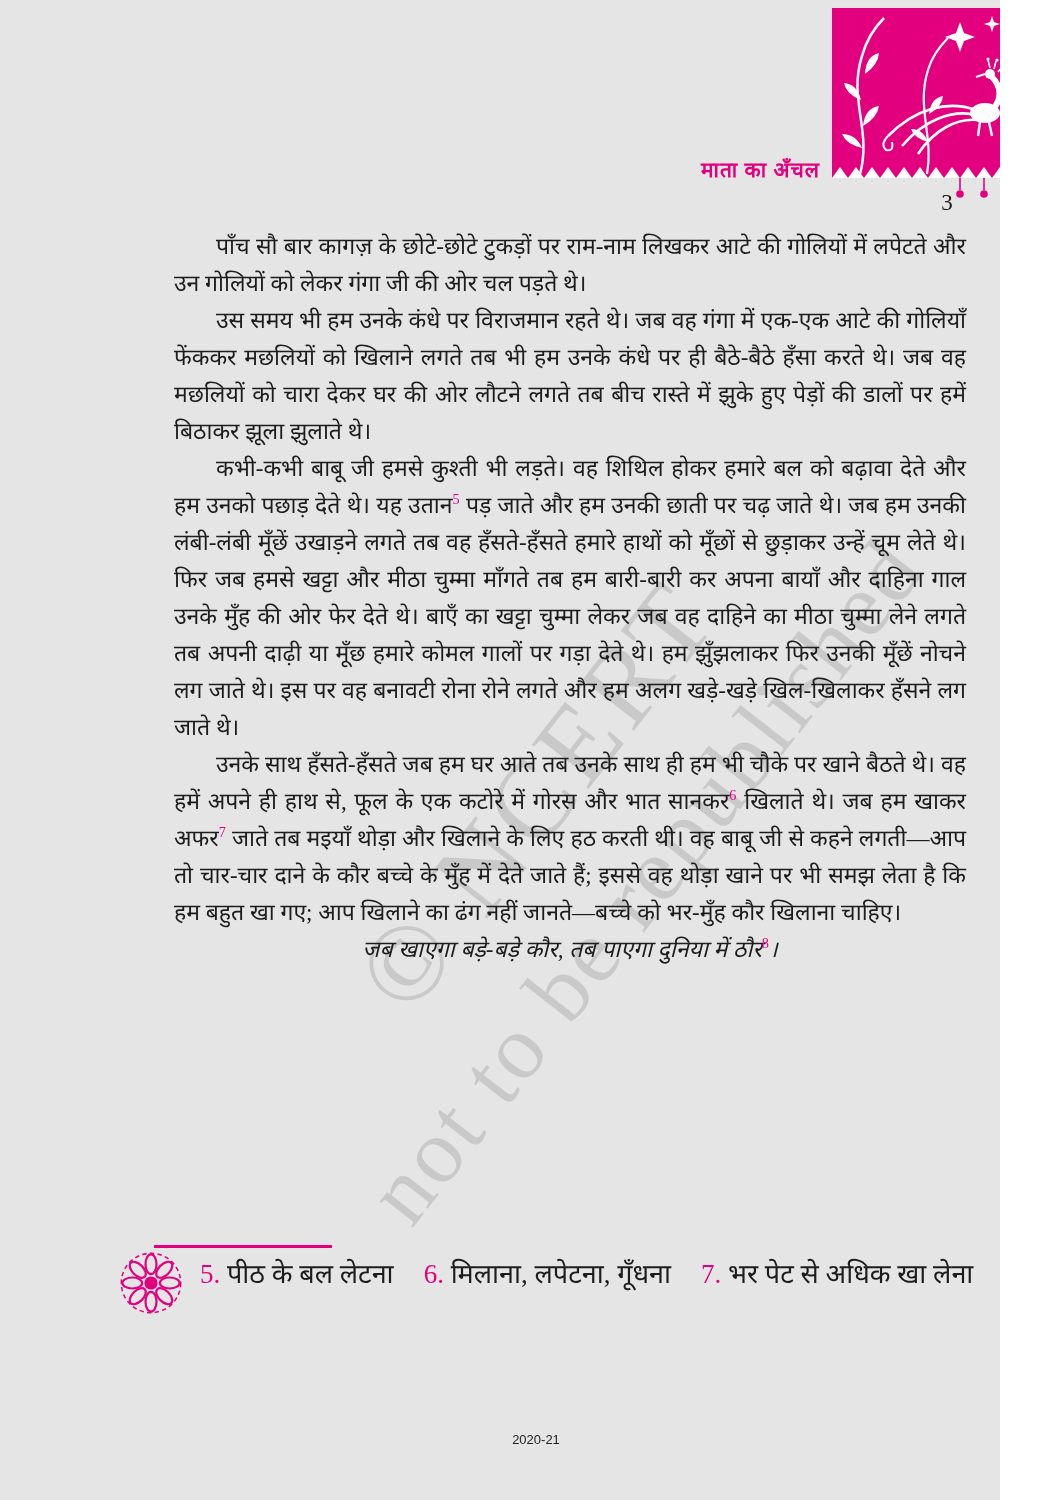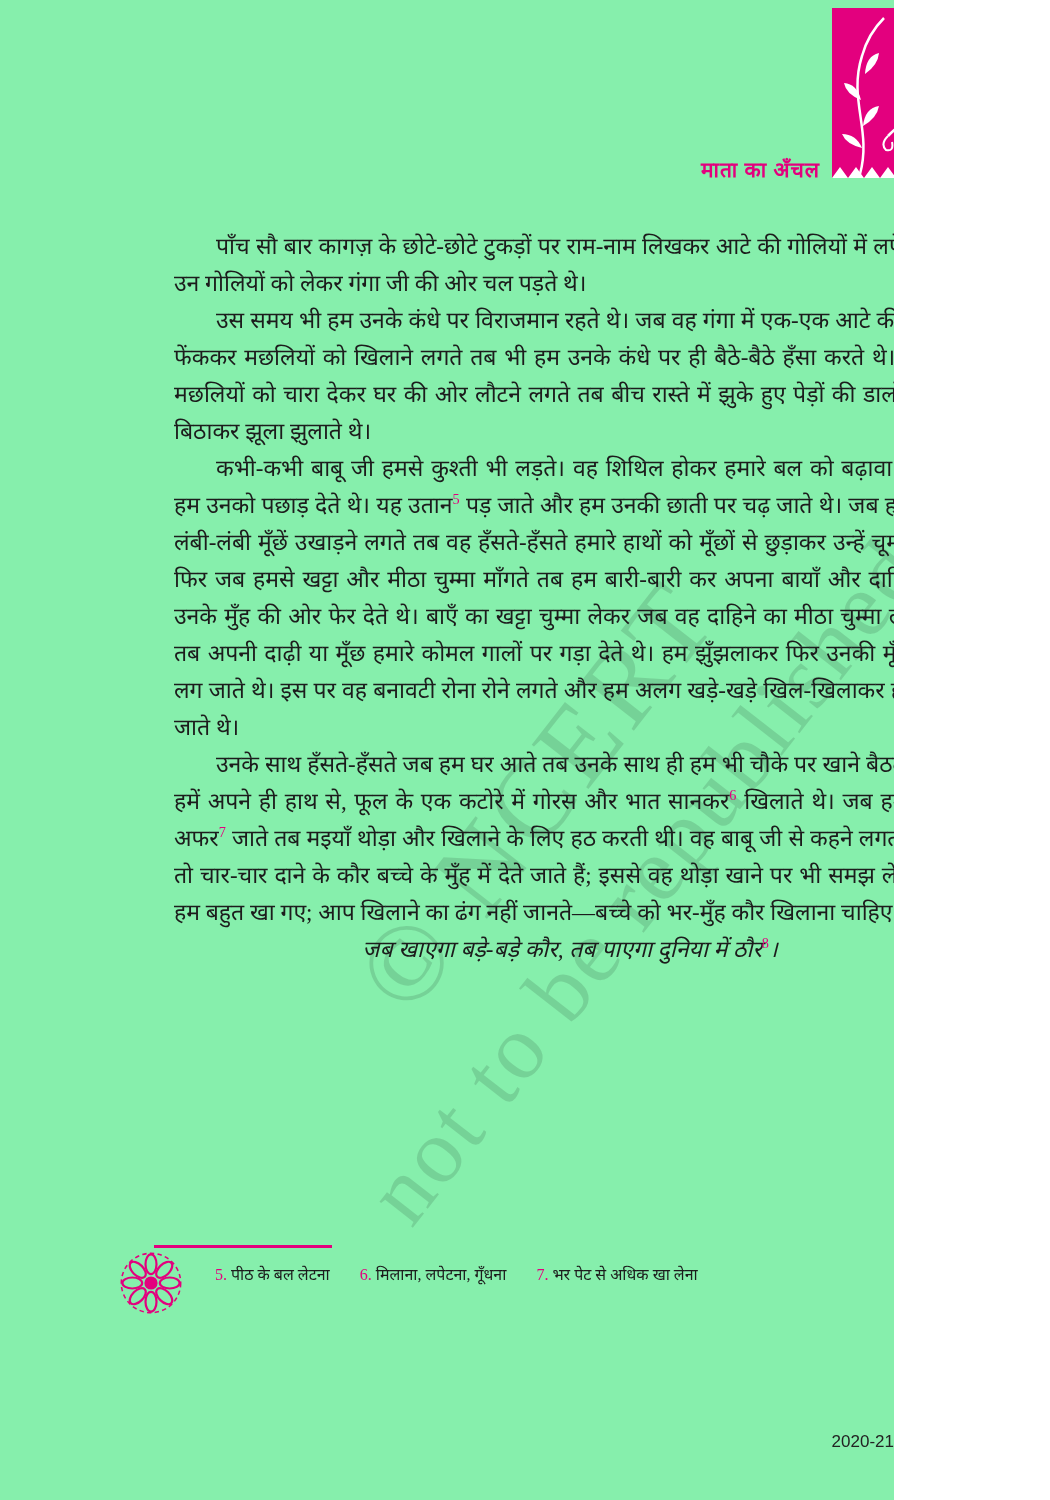--- a/index.html
+++ b/index.html
@@ -2,21 +2,21 @@
 <html style="--accent: #e3007e; --ink: #1c1c1c;"><head>
 <meta charset="utf-8">
 <style>
   :root{
     --accent:#e3007e;
     --ink:#1c1c1c;
     --watermark:rgba(0,0,0,0.12);
   }
   html,body{margin:0;padding:0;background:#ffffff;}
   .page{
-    position:relative;width:894px;height:1500px;background:#86efac;overflow:hidden;
+    position:relative;width:1000px;height:1500px;background:#e5e5e5;overflow:hidden;
     font-family:"Liberation Serif","DejaVu Sans",serif;color:var(--ink);
   }
   
   .art{position:absolute;top:8px;left:832px;width:213px;height:196px;z-index:2;}
   
   .chapter-title{
     position:absolute;top:155px;left:0;width:820px;text-align:right;
     color:var(--accent);font-size:21px;font-weight:bold;letter-spacing:1px;z-index:2;
   }
   .page-number{
@@ -37,30 +37,30 @@
     font-size:23px;line-height:37px;text-align:justify;margin-left:44px;
   }
   .para{margin:0;text-indent:42px;}
   .para.center-italic{text-indent:0;text-align:center;font-style:italic;}
   .para.no-indent{text-indent:0;}
   sup.fn-ref{color:var(--accent);font-size:0.62em;line-height:0;font-style:normal;}
   
   .fn-divider{position:absolute;top:1245px;left:154px;width:178px;height:3px;background:var(--accent);z-index:2;}
   .fn-flower{position:absolute;top:1250px;left:118px;width:66px;height:66px;z-index:2;}
   .fn-lines{
-    position:absolute;top:1258px;left:215px;width:720px;z-index:1;
-    font-size:16px;line-height:33px;
+    position:absolute;top:1258px;left:200px;width:720px;z-index:1;
+    font-size:27px;line-height:33px;
   }
   .fn-line{white-space:nowrap;}
   .fn-item{margin-right:30px;}
   .fn-num{color:var(--accent);}
   
   .footer{
-    position:absolute;top:1432px;left:0;width:100%;text-align:right;
-    font-family:"Liberation Sans",sans-serif;font-size:17px;color:#222;z-index:1;
+    position:absolute;top:1432px;left:0;width:100%;text-align:center;
+    font-family:"Liberation Sans",sans-serif;font-size:13px;color:#222;z-index:1;padding-left:36px;
   }
   .crop-mark{
     position:absolute;top:1434px;left:1000px;width:22px;height:30px;
     border-top:2px solid #333;border-right:2px solid #333;z-index:1;
   }
 </style>
 </head>
 <body>
 
 <div class="page">

